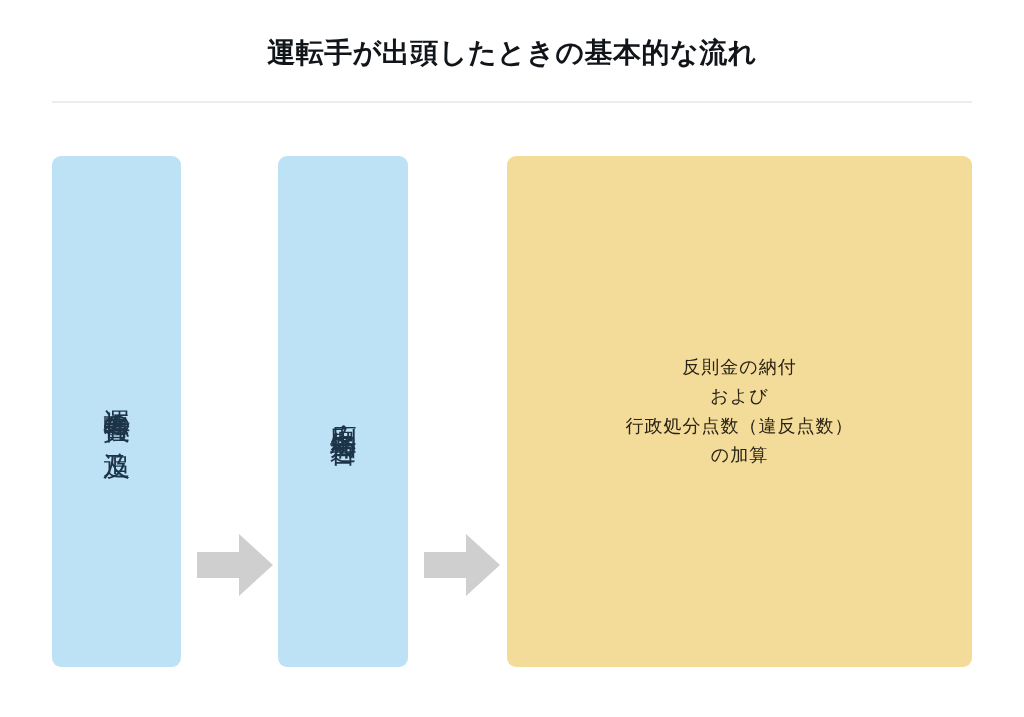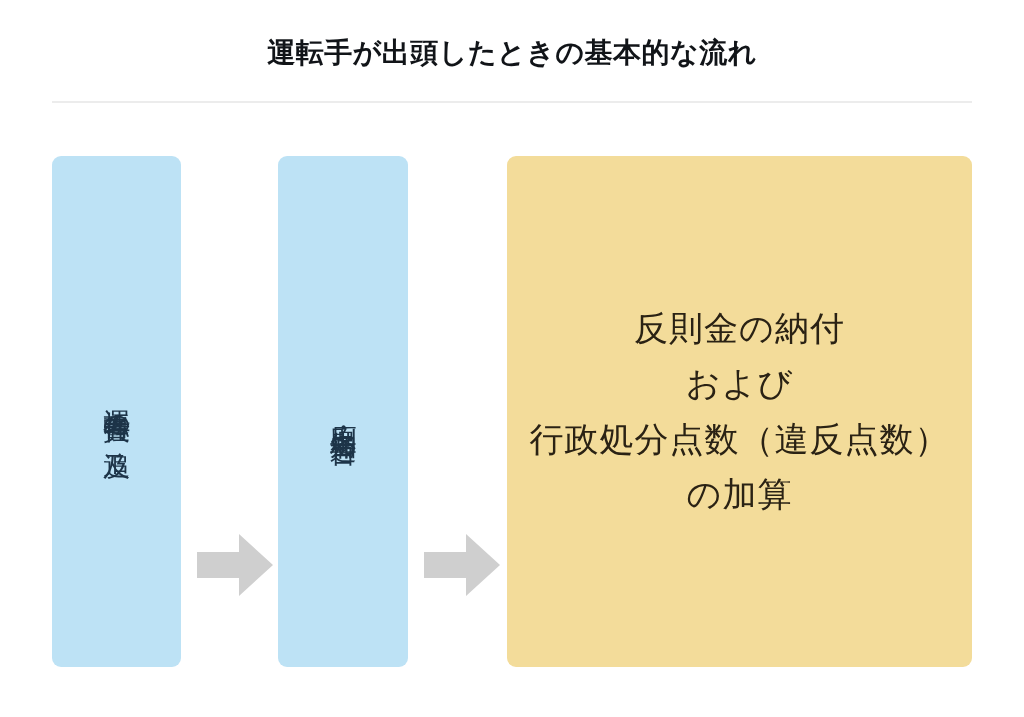--- a/index.html
+++ b/index.html
@@ -90,21 +90,21 @@
     text-orientation: upright;
     font-size: 27px;
     line-height: 1.28;
     color: #1d3448;
     letter-spacing: 2px;
     white-space: nowrap;
   }
 
   
   .htext {
-    font-size: 34px;
+    font-size: 18px;
     line-height: 1.62;
     color: #2a2214;
     text-align: center;
     letter-spacing: 1px;
     white-space: pre-line;
   }
 
   
   .flow-arrow {
     position: absolute;

